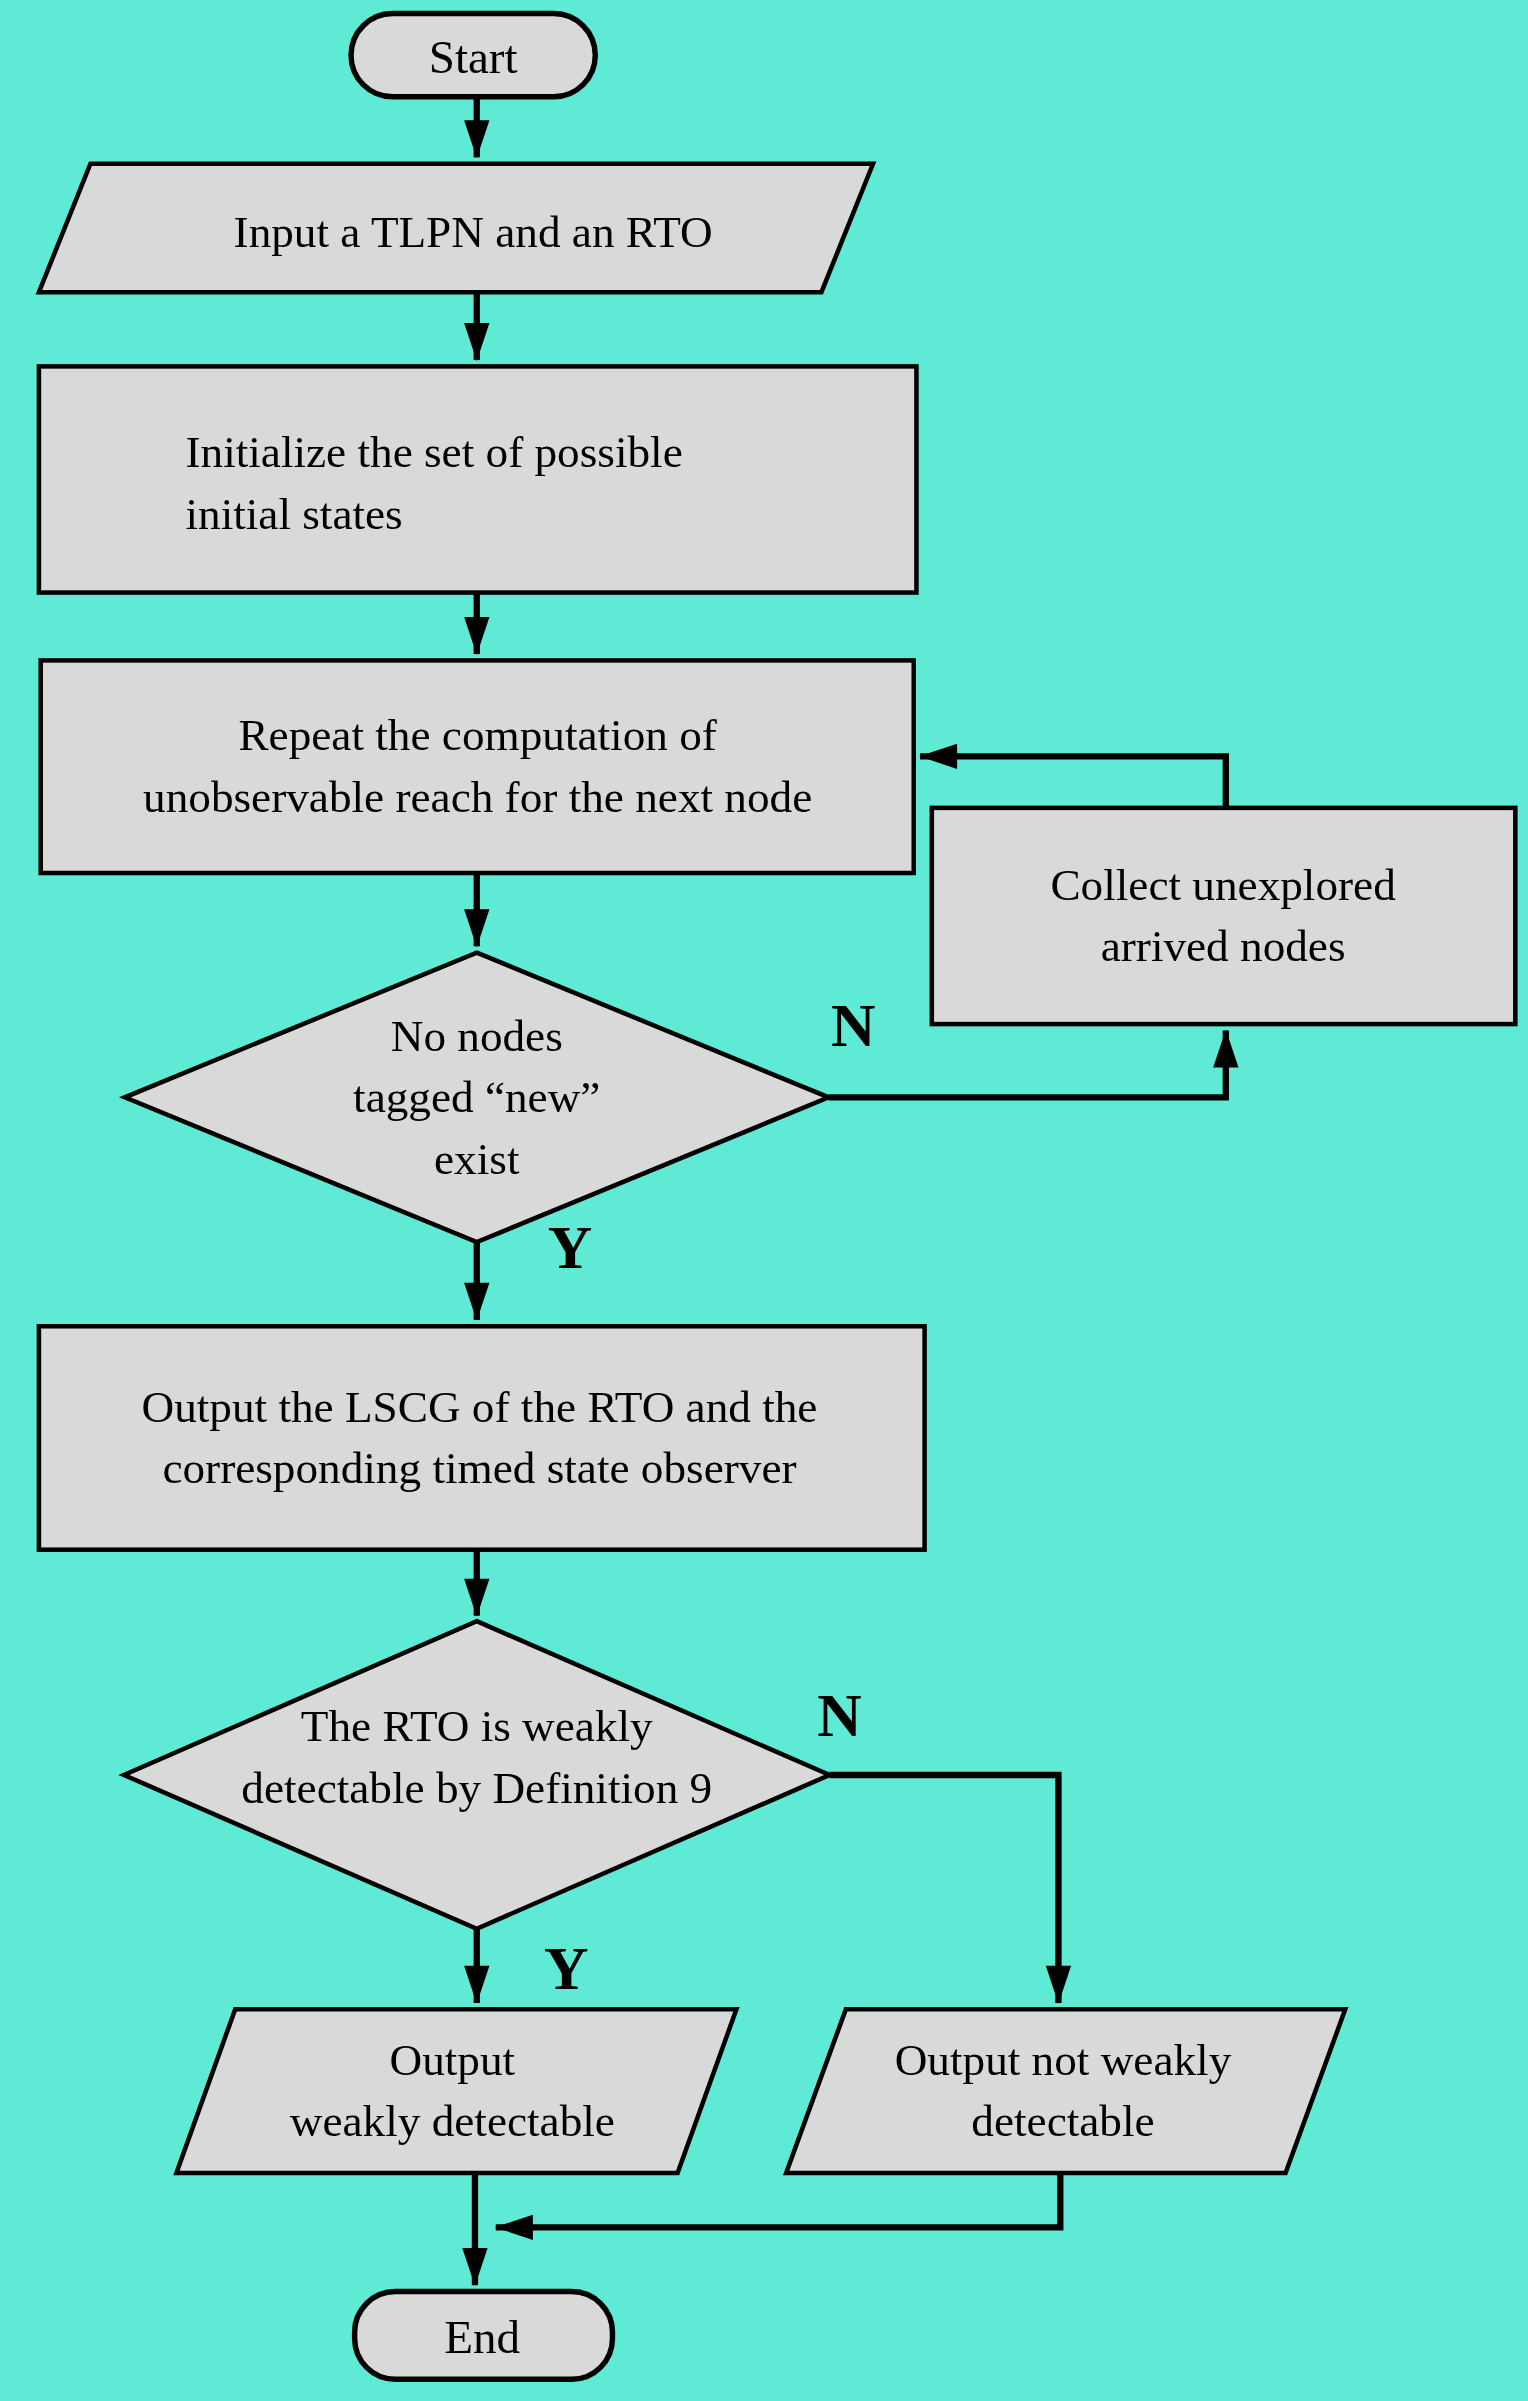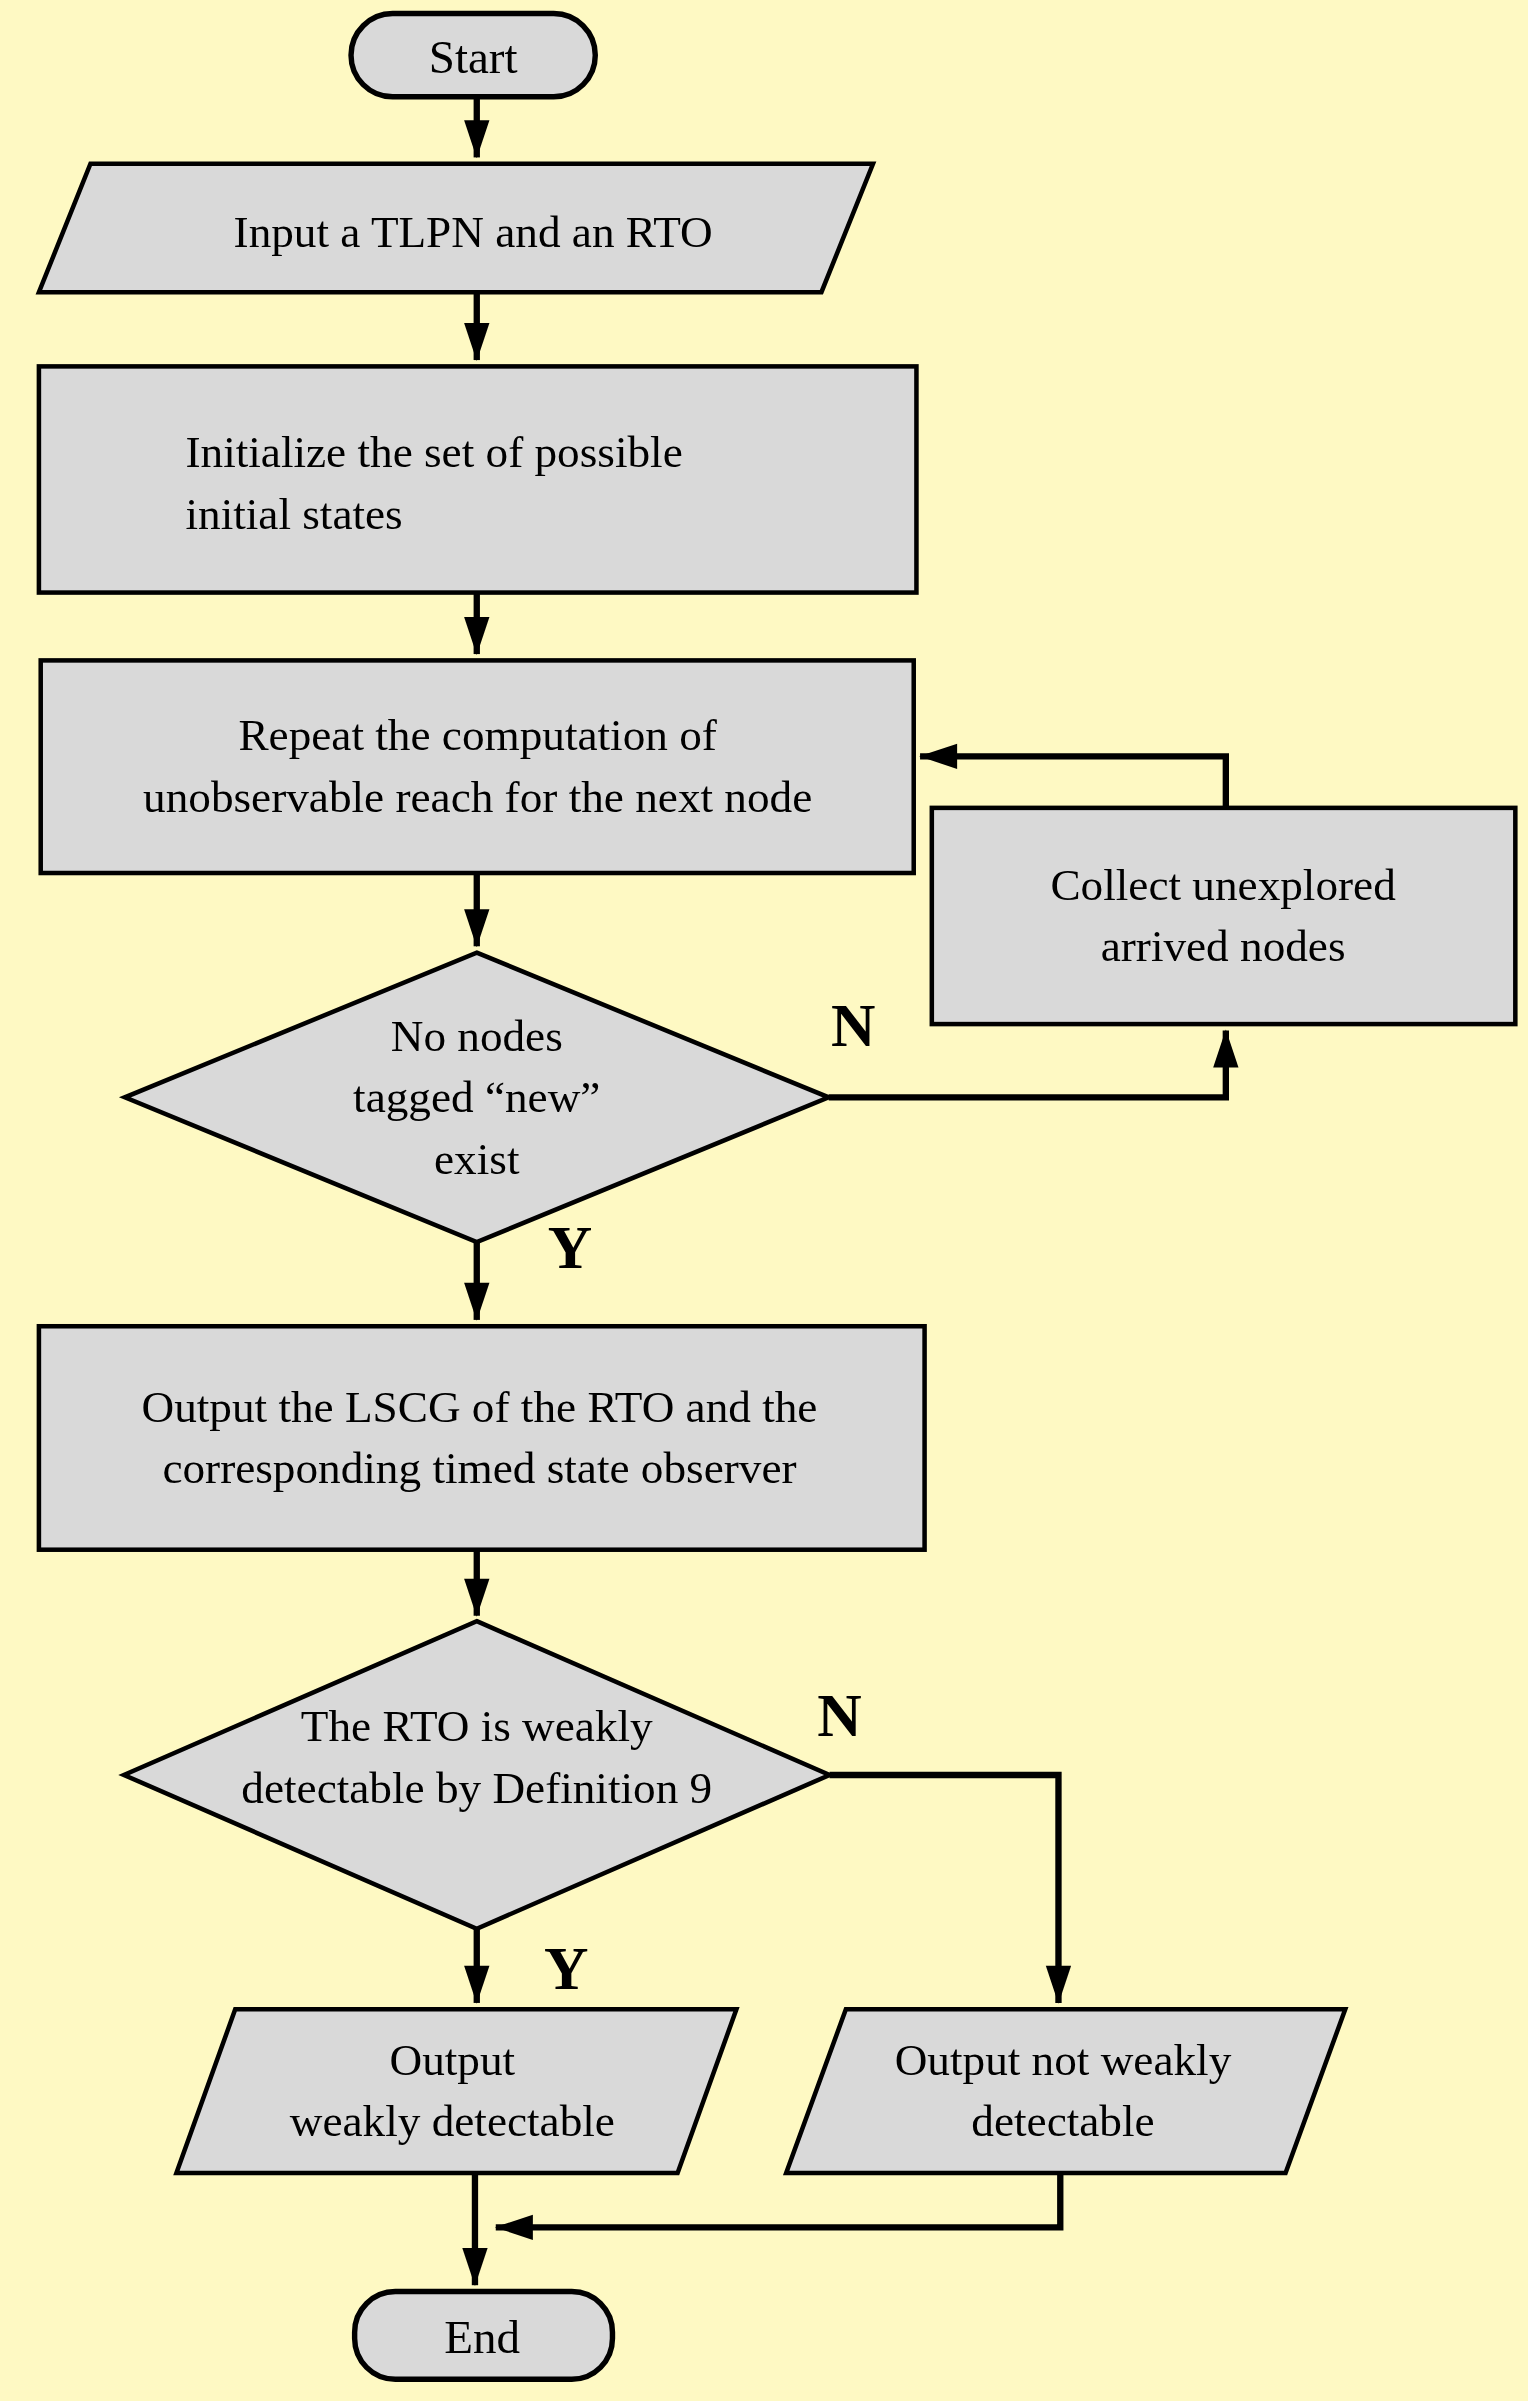--- a/index.html
+++ b/index.html
@@ -3,21 +3,21 @@
 <meta charset="utf-8">
 <style>
   html, body {
     margin: 0;
     padding: 0;
     background: #ffffff;
   }
   .canvas-wrap {
     width: 1528px;
     height: 2401px;
-    background: #fef9c3;
+    background: #5eead4;
   }
   svg { display: block; }
   .shape {
     fill: #d9d9d9;
     stroke: #000000;
     stroke-width: 5;
   }
   .terminator { stroke-width: 6; }
   .connector {
     fill: none;

